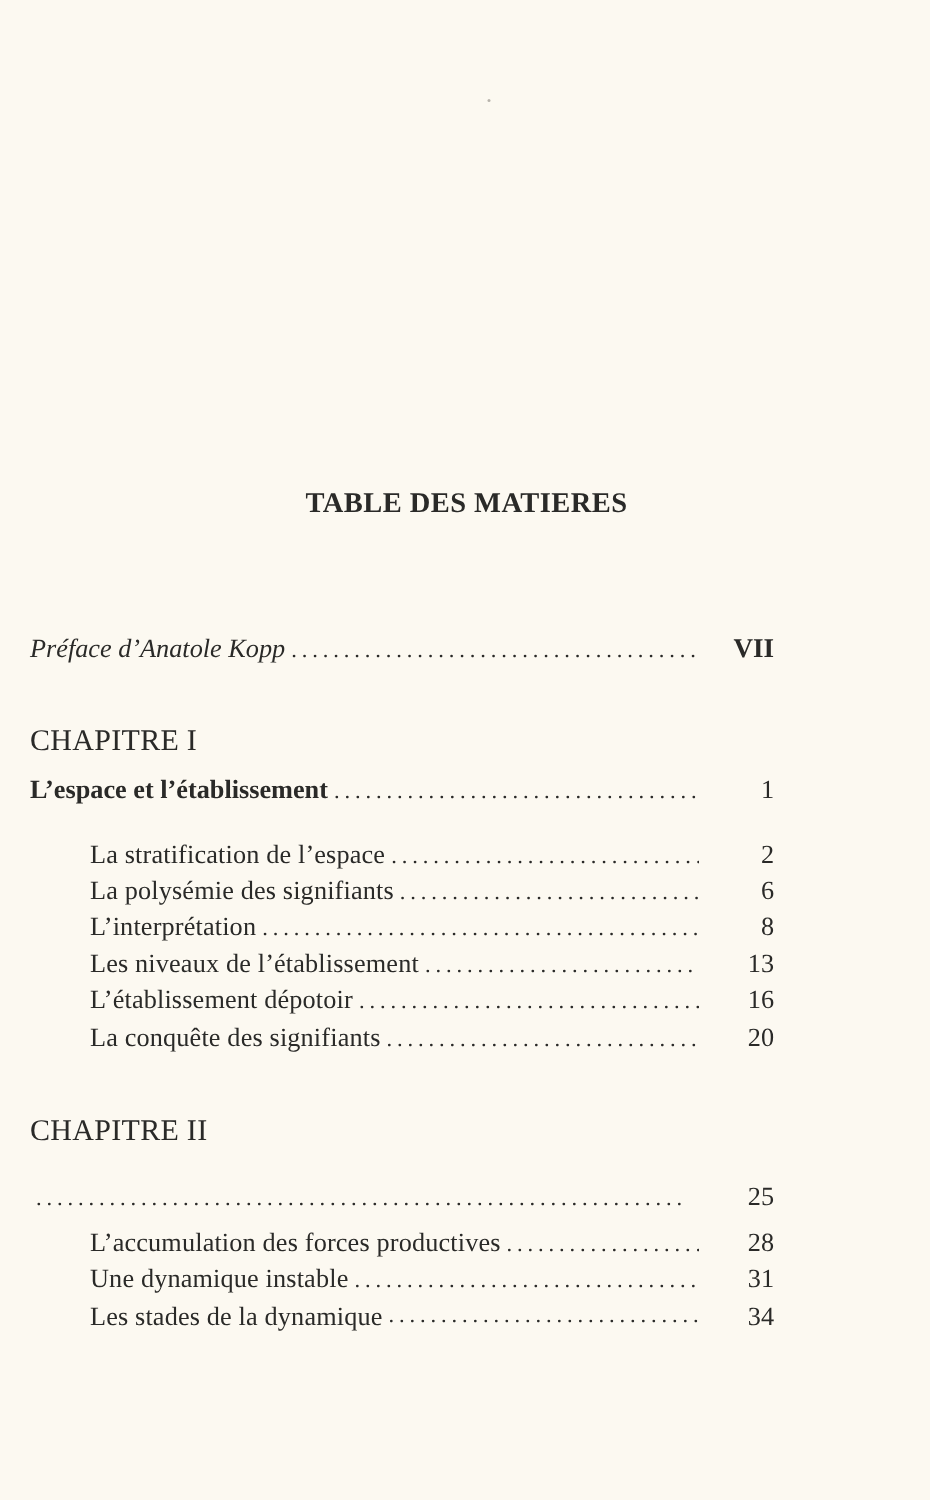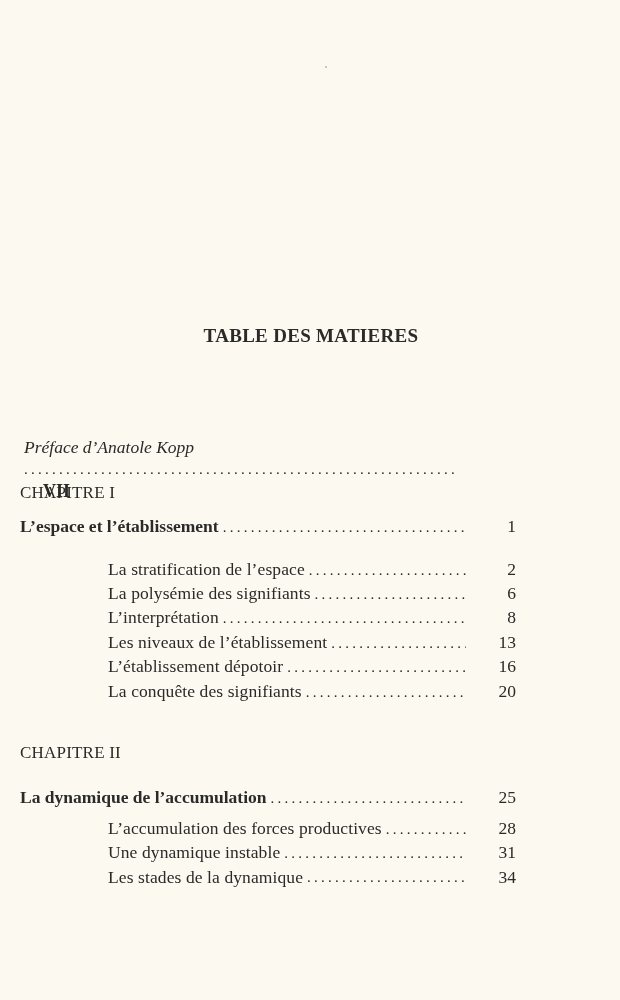--- a/index.html
+++ b/index.html
@@ -58,40 +58,40 @@
     letter-spacing: 0;
     word-spacing: -0.5px;
   }
   .row .page {
     flex: 0 0 auto;
     width: 46px;
     text-align: right;
   }
   .row.lvl0 { left: 20px; width: 496px; }
   .row.lvl1 { left: 60px; width: 456px; }
-  .row.lvl1 .label { letter-spacing: 0.1px; margin-left: 48px; }
+  .row.lvl1 .label { letter-spacing: 0.1px; }
   .italic .label { font-style: italic; }
   .bold .label { font-weight: bold; }
   .bold .page { font-weight: normal; }
   .roman-page { font-weight: bold; font-size: 18px; }
   .chapter {
     position: absolute;
     left: 20px;
-    font-size: 17px;
+    font-size: 20px;
     letter-spacing: 0.2px;
   }
 </style>
 </head>
 <body>
 
 <div class="speck"></div>
 
 <h1 class="title"><span>TABLE DES MATIERES</span></h1>
 
-<div class="row lvl0 italic" style="top:436px;flex-direction:column;">
+<div class="row lvl0 italic" style="top:421px;">
   <span class="label">Préface d’Anatole Kopp</span>
   <span class="dots"></span>
   <span class="page roman-page">VII</span>
 </div>
 
 <div class="chapter" style="top:483px;">CHAPITRE I</div>
 
 <div class="row lvl0 bold" style="top:515px;">
   <span class="label">L’espace et l’établissement</span>
   <span class="dots"></span>
@@ -125,21 +125,20 @@
 </div>
 <div class="row lvl1" style="top:680px;">
   <span class="label">La conquête des signifiants</span>
   <span class="dots"></span>
   <span class="page">20</span>
 </div>
 
 <div class="chapter" style="top:743px;">CHAPITRE II</div>
 
 <div class="row lvl0 bold" style="top:786px;">
-  <span class="label">La dynamique de l’accumulation</span>
   <span class="dots"></span>
   <span class="page">25</span>
 </div>
 
 <div class="row lvl1" style="top:817px;">
   <span class="label">L’accumulation des forces productives</span>
   <span class="dots"></span>
   <span class="page">28</span>
 </div>
 <div class="row lvl1" style="top:841px;">

